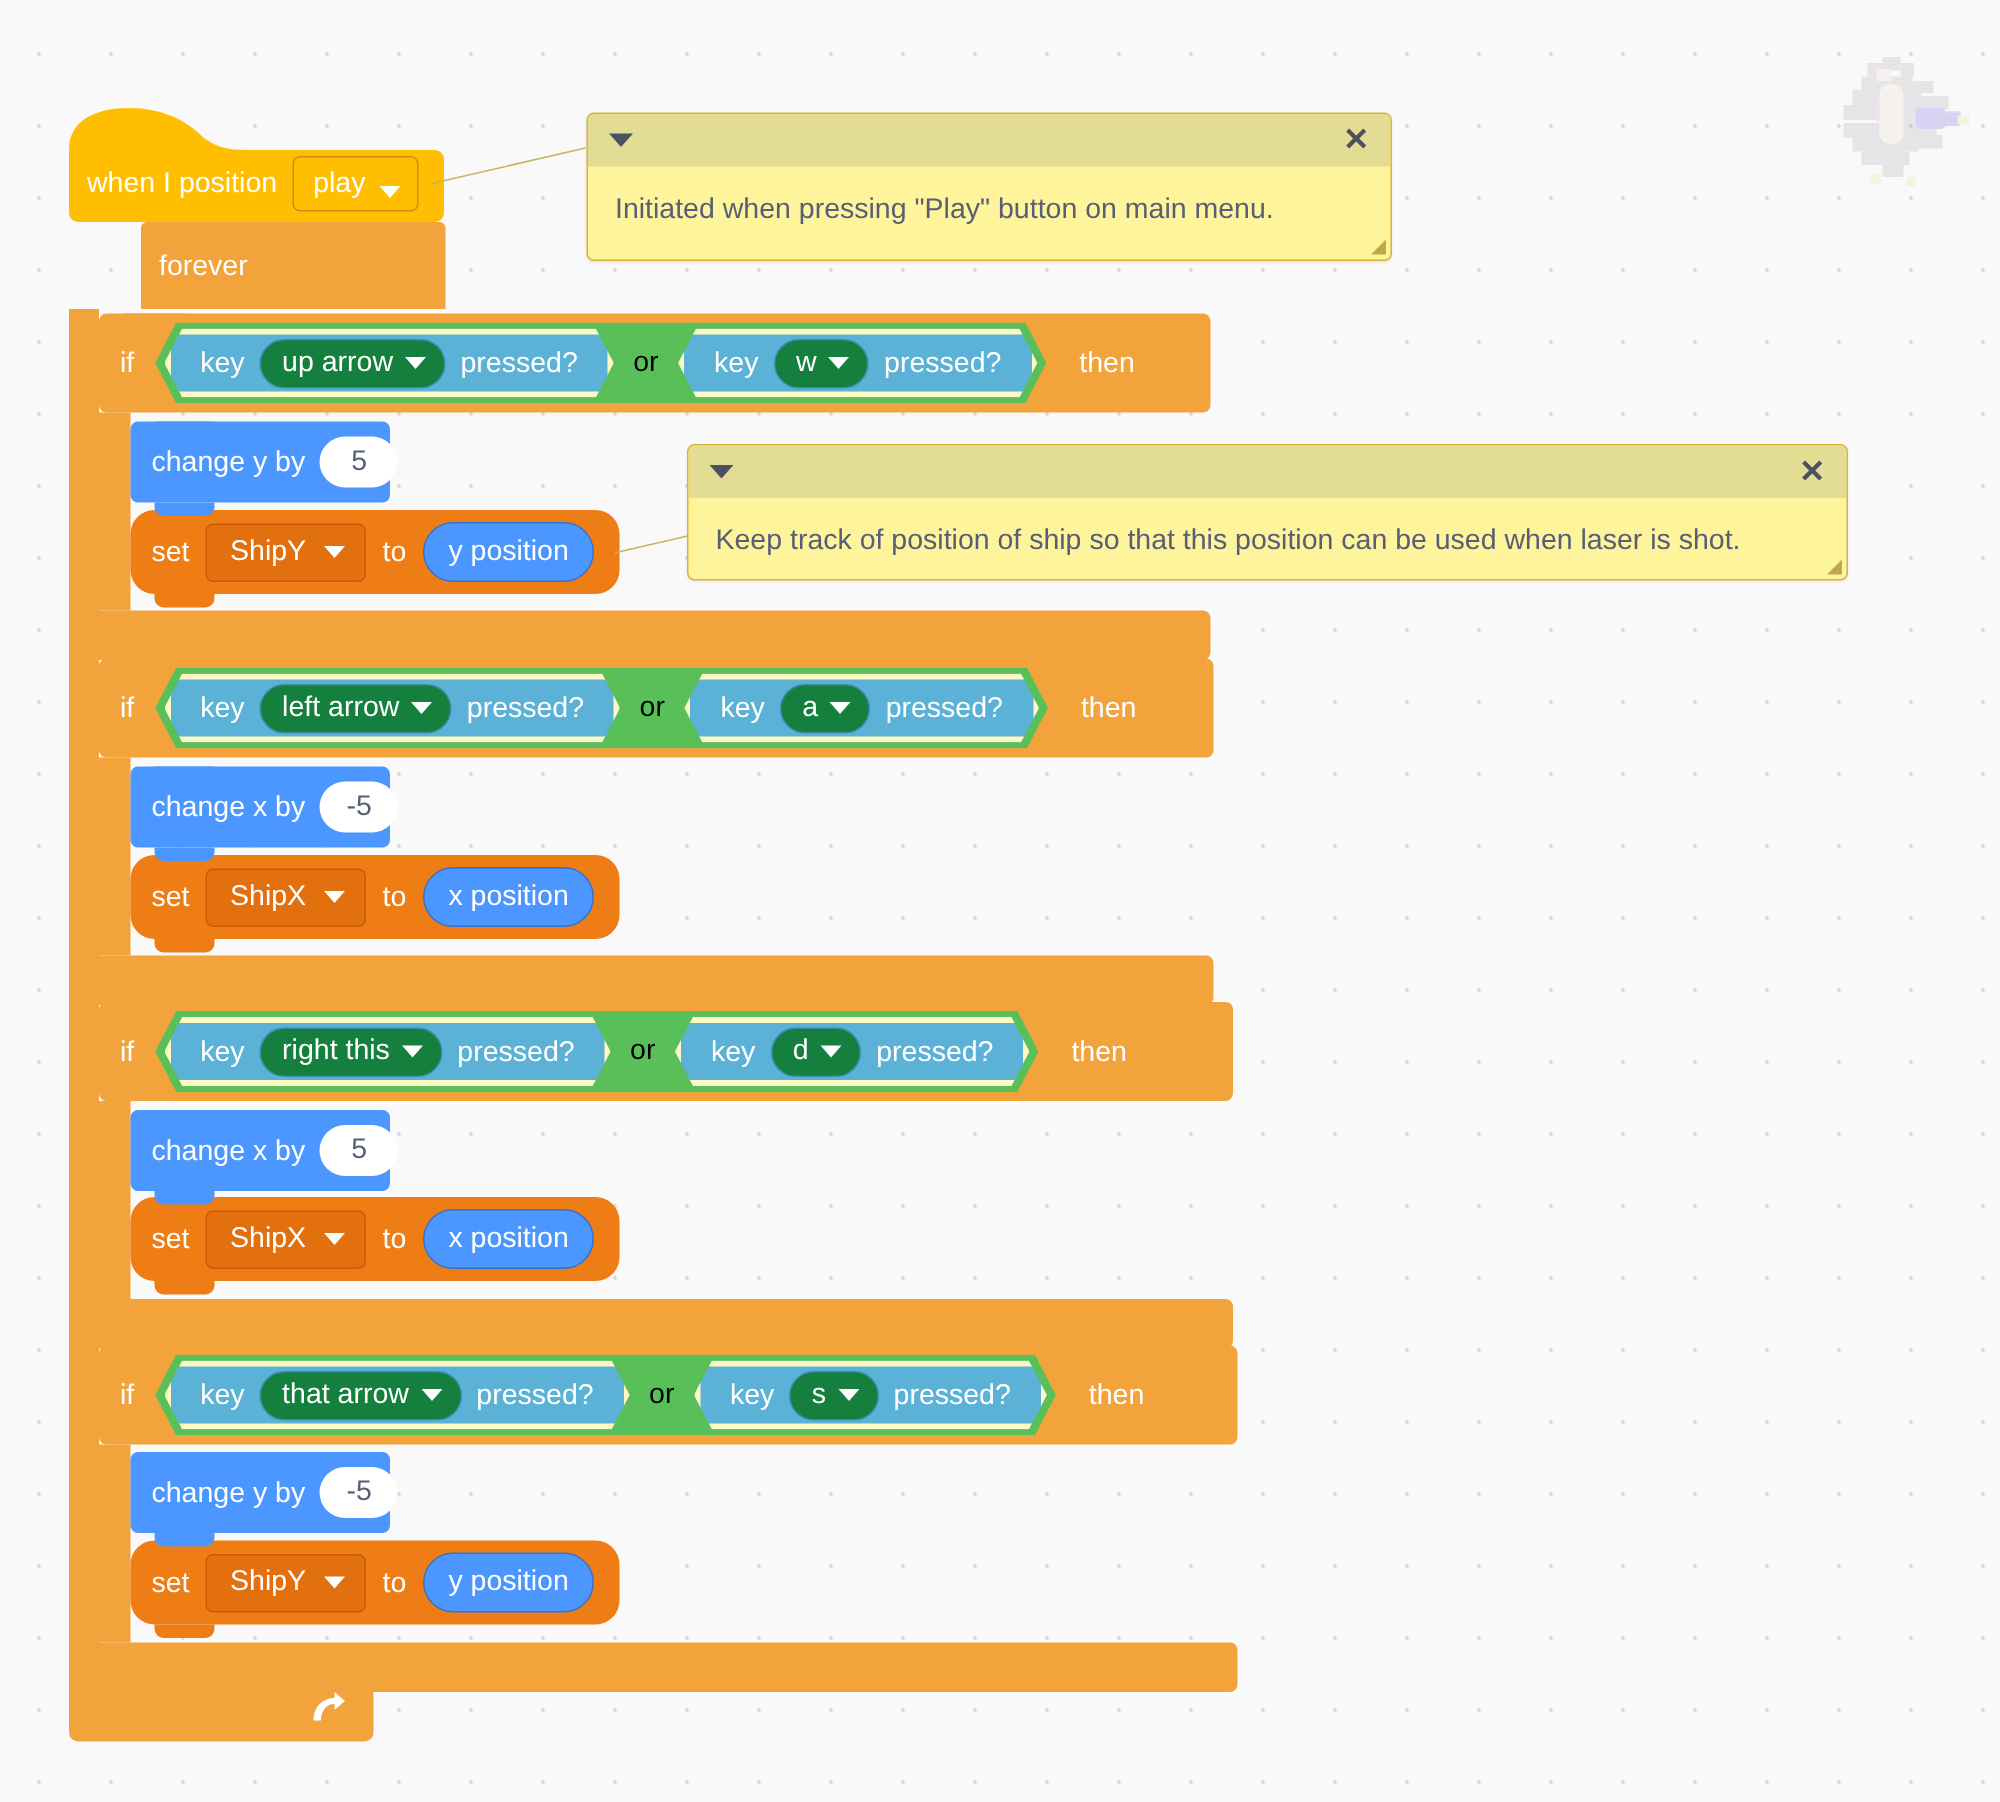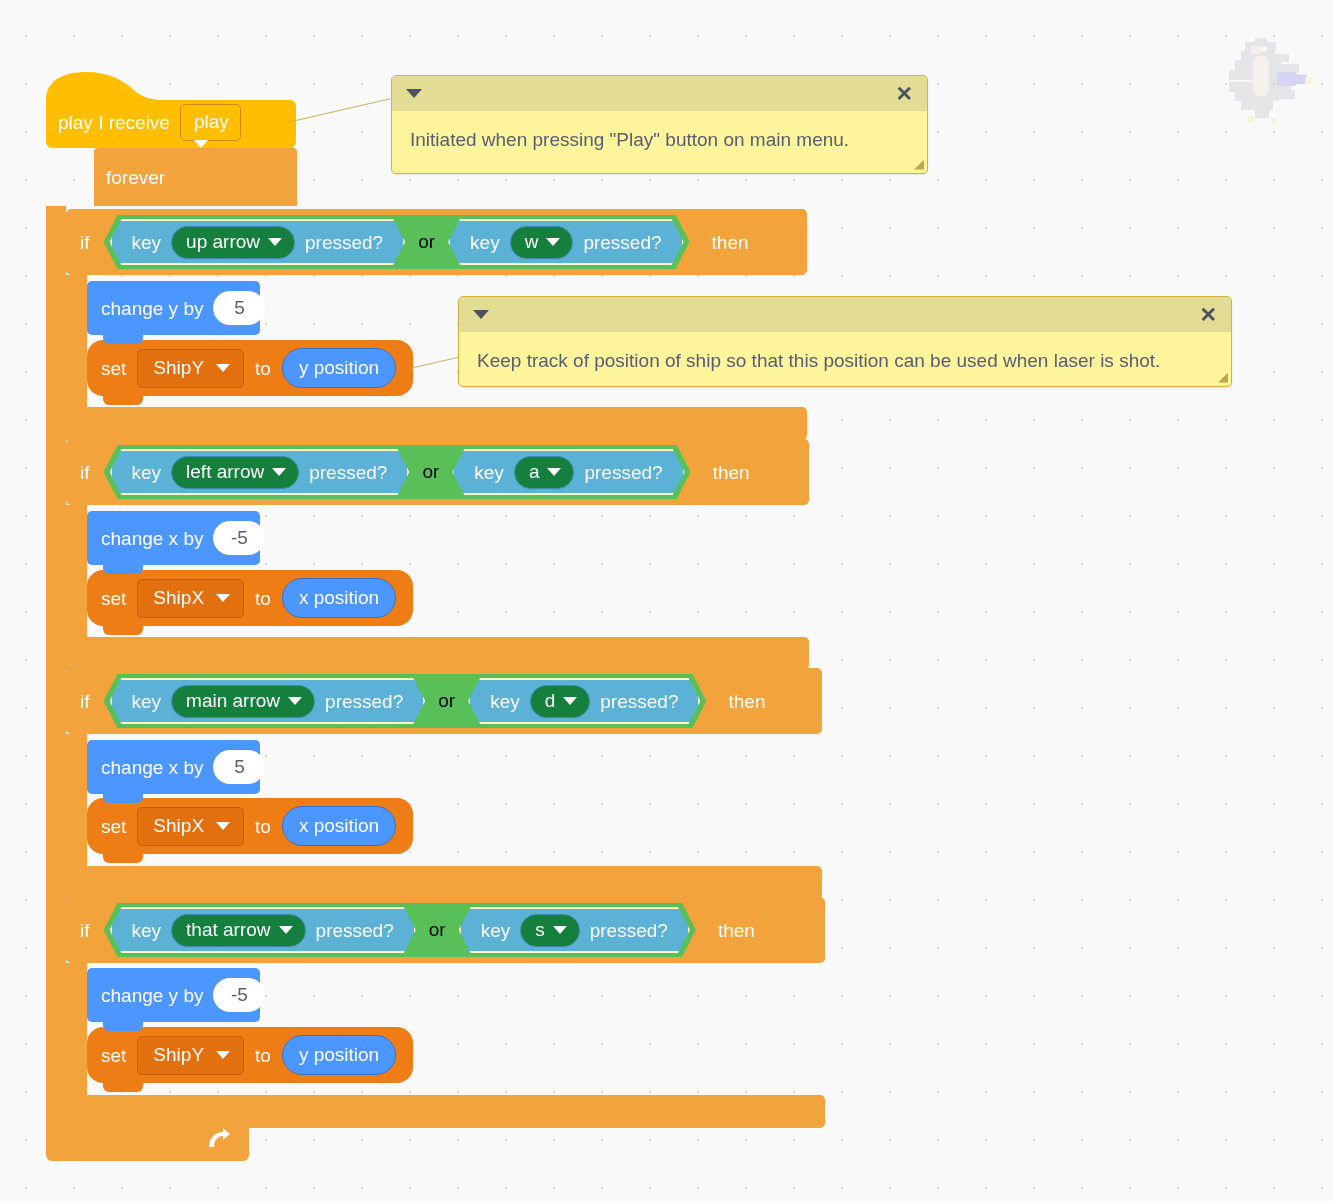--- a/index.html
+++ b/index.html
@@ -48,27 +48,26 @@
   .hat-bg { position: absolute; inset: 0; }
   .hat-content {
     position: absolute;
     left: 0; top: 26px;
     height: 52px;
     display: flex; align-items: center;
     padding-left: 12px;
     gap: 10px;
   }
   .dropdown-evt {
-    display: inline-flex; align-items: flex-start; gap: 9px;
+    display: inline-flex; align-items: flex-end; gap: 9px;
     background: #ffbf00;
     border: 1px solid #cf8b17;
     border-radius: 5px;
     padding: 7px 11px 8px 13px;
     height: 37px;
-    flex-direction: column;
   }
   .caret {
     width: 0; height: 0;
     border-left: 7px solid transparent;
     border-right: 7px solid transparent;
     border-top: 8px solid #ffffff;
     display: inline-block;
   }
 
   
@@ -165,21 +164,21 @@
   .or-label {
     padding: 0 9px;
     color: #000000;
     font-size: 19px;
   }
 
   
   .key-pressed {
     display: inline-flex; align-items: center;
     background: #5cb1d6;
-    border: 2px solid #fef9c3;
+    border: 4px solid #fef9c3;
     height: 46px;
     padding: 0 20px;
     clip-path: polygon(12px 0, calc(100% - 12px) 0, 100% 50%, calc(100% - 12px) 100%, 12px 100%, 0 50%);
     gap: 10px;
   }
   .key-dropdown {
     display: inline-flex; align-items: center; gap: 8px;
     background: #15803d;
     border: 1px solid #3d8aab;
     border-radius: 17px;
@@ -364,21 +363,21 @@
       </g>
     </svg>
   </div>
 
   <div class="hat-block">
     <svg class="hat-bg" viewBox="0 0 250 78" preserveAspectRatio="none">
       <path d="M0,30 C0,10 18,2 40,2 C62,2 78,10 90,22 C98,28 106,30 118,30 L244,30
                A6,6 0 0 1 250,36 L250,72 A6,6 0 0 1 244,78 L6,78 A6,6 0 0 1 0,72 Z" fill="#ffbf00"></path>
     </svg>
     <div class="hat-content">
-      <span class="btxt">play I receive</span>
+      <span class="btxt">when I position</span>
       <span class="dropdown-evt">
         <span class="btxt">play</span>
         <span class="caret"></span>
       </span>
     </div>
   </div>
 
   <div class="comment-line" style="left:287px; top:122px; width:106px; transform: rotate(-13deg);"></div>
 
   <div class="comment" style="left:391px; top:75px; width:537px; height:99px;">
@@ -500,21 +499,21 @@
     <span class="reporter-blue">x position</span>
   </div>
 
   <div class="if-block" style="left:66px; top:668px; width:756px;">
     <div class="if-header">
       <span class="btxt">if</span>
       <span class="or-op" style="margin-left:10px;">
         <span class="key-pressed">
           <span class="btxt">key</span>
           <span class="key-dropdown">
-            <span class="btxt">main arrow</span>
+            <span class="btxt">right this</span>
             <span class="caret"></span>
           </span>
           <span class="btxt">pressed?</span>
         </span>
         <span class="or-label">or</span>
         <span class="key-pressed">
           <span class="btxt">key</span>
           <span class="key-dropdown">
             <span class="btxt">d</span>
             <span class="caret"></span>

